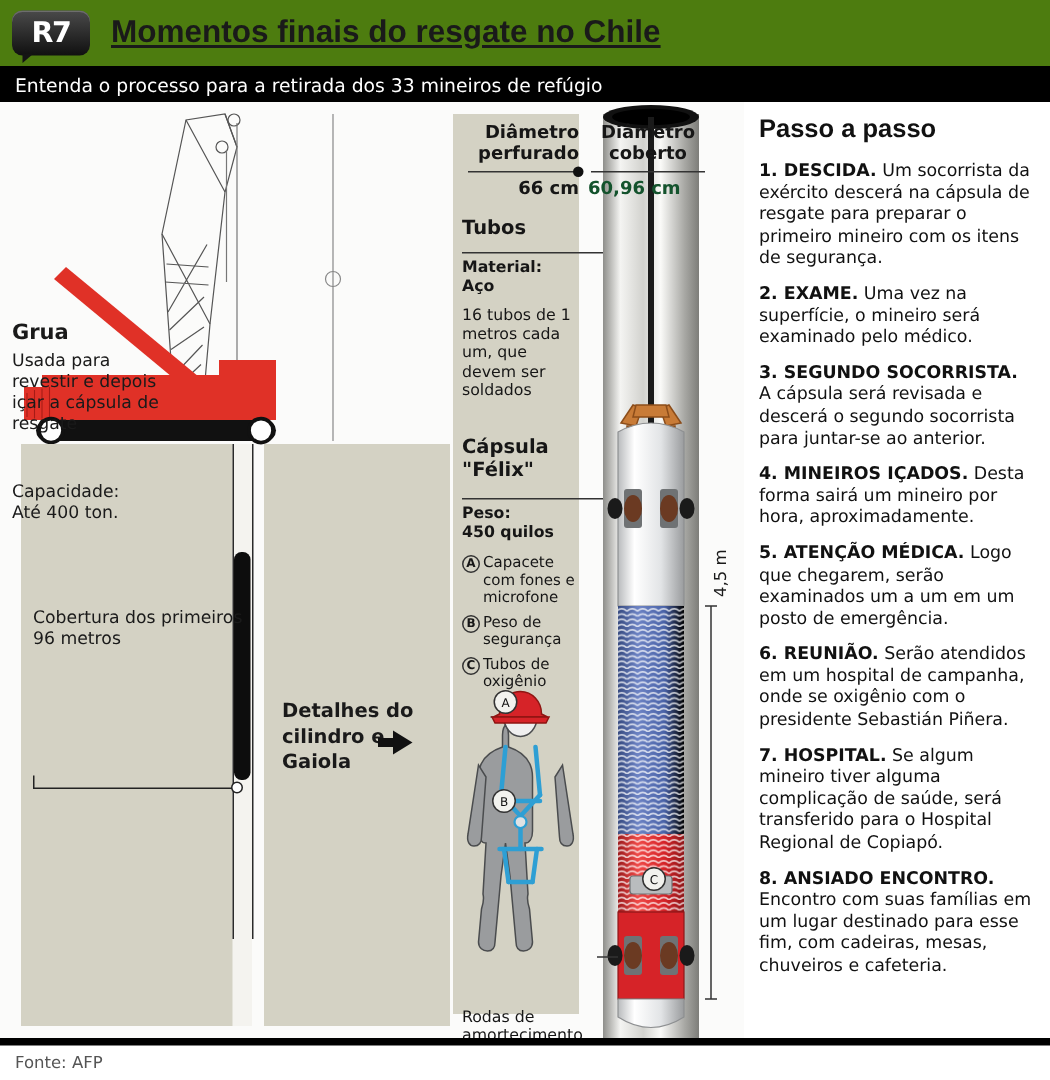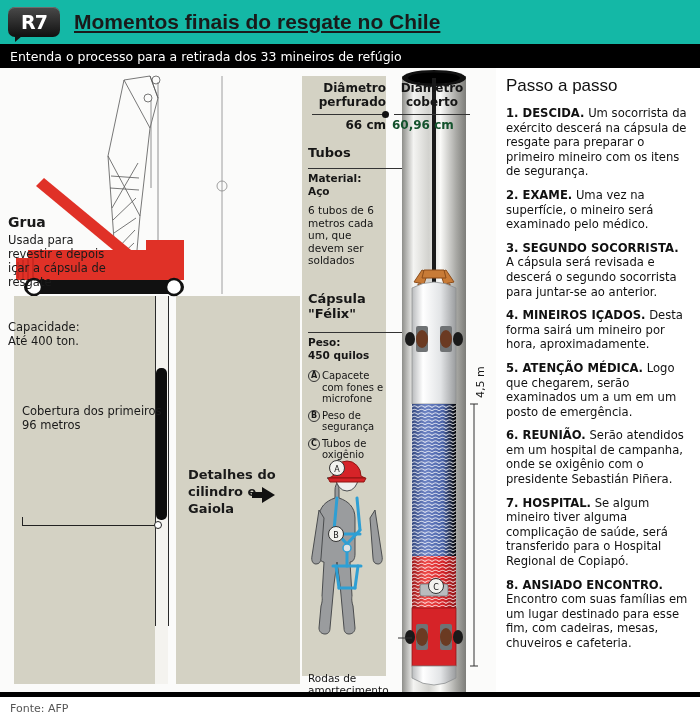--- a/index.html
+++ b/index.html
@@ -6,21 +6,21 @@
   body {
     width: 700px; height: 720px;
     background: #ffffff;
     font-family: "DejaVu Sans", sans-serif;
     overflow: hidden;
     position: relative;
   }
 
   
   .header {
-    height: 44px; background: #14b8a6;
+    height: 44px; background: #4d7c0f;
     display: flex; align-items: center; padding-left: 8px;
   }
   .logo {
     width: 52px; height: 30px; border-radius: 7px;
     background: linear-gradient(#4a4a4a, #101010);
     display: flex; align-items: center; justify-content: center;
     position: relative; flex: none;
     box-shadow: inset 0 1px 0 #6d6d6d;
   }
   .logo::after {
@@ -143,21 +143,21 @@
     white-space: nowrap;
   }
 
   .footer {
     position: absolute; left: 0; bottom: 0; width: 700px; height: 28px;
     background: #ffffff; border-top: 5px solid #000;
     display: flex; align-items: center; padding-left: 10px;
     font-size: 11px; color: #555; font-family: "DejaVu Sans", sans-serif;
   }
 
-  .steps-title { font-size: 17px; font-weight: normal; color: #111; margin-bottom: 10px;
+  .steps-title { font-size: 17px; font-weight: bold; color: #111; margin-bottom: 10px;
                  font-family: "Liberation Sans", sans-serif; }
   .step { font-size: 11.6px; line-height: 1.26; color: #111; margin-bottom: 9px; }
   .step b { font-weight: bold; }
 </style>
 </head>
 <body>
 
 <div class="header">
   <div class="logo">
     <span class="logo-text">R7</span>
@@ -246,21 +246,21 @@
     <div class="mid-rule" style="left:10px; top:46px; width:74px;"></div>
     <div style="position:absolute;left:80px;top:43px;width:7px;height:7px;border-radius:50%;background:#111;"></div>
     <div class="mid-text dia-perf-v">66 cm</div>
 
     <div class="mid-text mid-h tubos-h">Tubos</div>
     <div class="mid-rule" style="left:6px; top:100px; width:110px;"></div>
     <div class="mid-text tubos-mat">
       <span>Material:</span><br>
       <span>Aço</span>
     </div>
-    <div class="mid-text tubos-desc">6 tubos de 6 metros cada um, que devem ser soldados</div>
+    <div class="mid-text tubos-desc">16 tubos de 1 metros cada um, que devem ser soldados</div>
 
     <div class="mid-text mid-h caps-h">Cápsula "Félix"</div>
     <div class="mid-rule" style="left:6px; top:264px; width:130px;"></div>
     <div class="mid-text caps-peso">
       <span>Peso:</span><br>
       <span>450 quilos</span>
     </div>
 
     <div class="mid-text caps-list">
       <div class="li">

